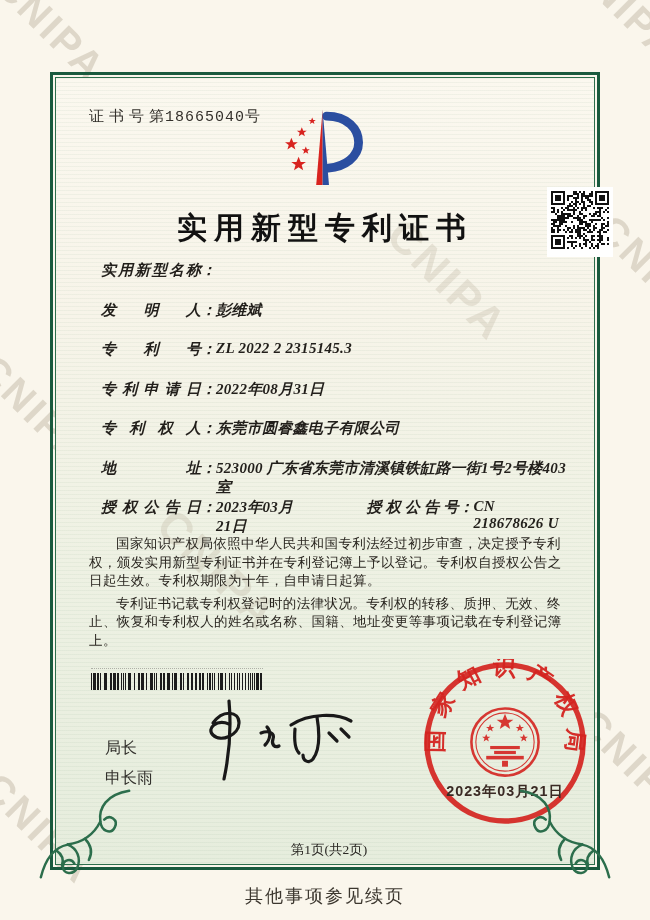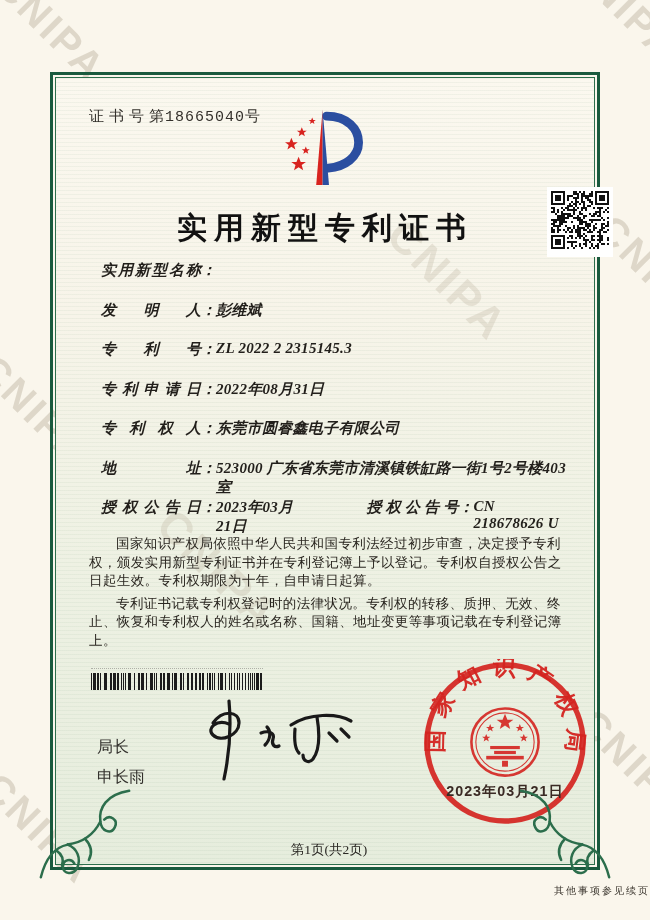--- a/index.html
+++ b/index.html
@@ -43,30 +43,30 @@
     flex:0 0 100px;
   }
   .fcolon{flex:0 0 14px;}
   .fvalue{letter-spacing:0.3px;}
   .fpair .flabel2{display:inline-block;width:92px;text-align:justify;text-align-last:justify;margin-left:59px;flex:0 0 92px;}
   .paras{position:absolute;left:36px;right:32px;top:460px;font-size:13.5px;line-height:18.6px;color:#2a2620;}
   .paras p{margin:0 0 4px 0;text-indent:2em;letter-spacing:0.4px;}
   .barcode{position:absolute;left:38px;top:598px;width:172px;height:17px;}
   .barcode .microline{position:absolute;left:0;right:0;top:-5px;border-top:1px dotted rgba(60,60,60,0.35);}
   .signer{
-    position:absolute;left:44px;top:658px;
-    font-family:Liberation Mono, monospace;
+    position:absolute;left:52px;top:658px;
+    font-family:Liberation Serif, serif;
     font-size:16px;color:#32302c;line-height:30px;
   }
   .signature{position:absolute;left:138px;top:618px;}
   .seal{position:absolute;left:368px;top:584px;width:168px;height:168px;}
   .pagenum{position:absolute;left:0;right:0;top:766px;text-align:center;font-size:13.5px;color:#2a2824;padding-left:8px;}
   .bottomnote{
-    position:absolute;left:0;right:0;top:884px;text-align:right;z-index:2;
-    font-size:10px;letter-spacing:2px;color:#3c372f;
+    position:absolute;left:0;right:0;top:884px;text-align:center;z-index:2;
+    font-size:18px;letter-spacing:2px;color:#3c372f;
   }
   .qr{position:absolute;left:494px;top:112px;background:#fff;padding:4px;z-index:3;}
   .corner{position:absolute;z-index:3;pointer-events:none;}
   .corner.bl{left:-16px;bottom:-16px;}
   .corner.br{right:-16px;bottom:-16px;transform:scaleX(-1);}
 </style>
 </head>
 <body>
 
 <div class="wm" style="left:-18px;top:4px;">CNIPA</div>

